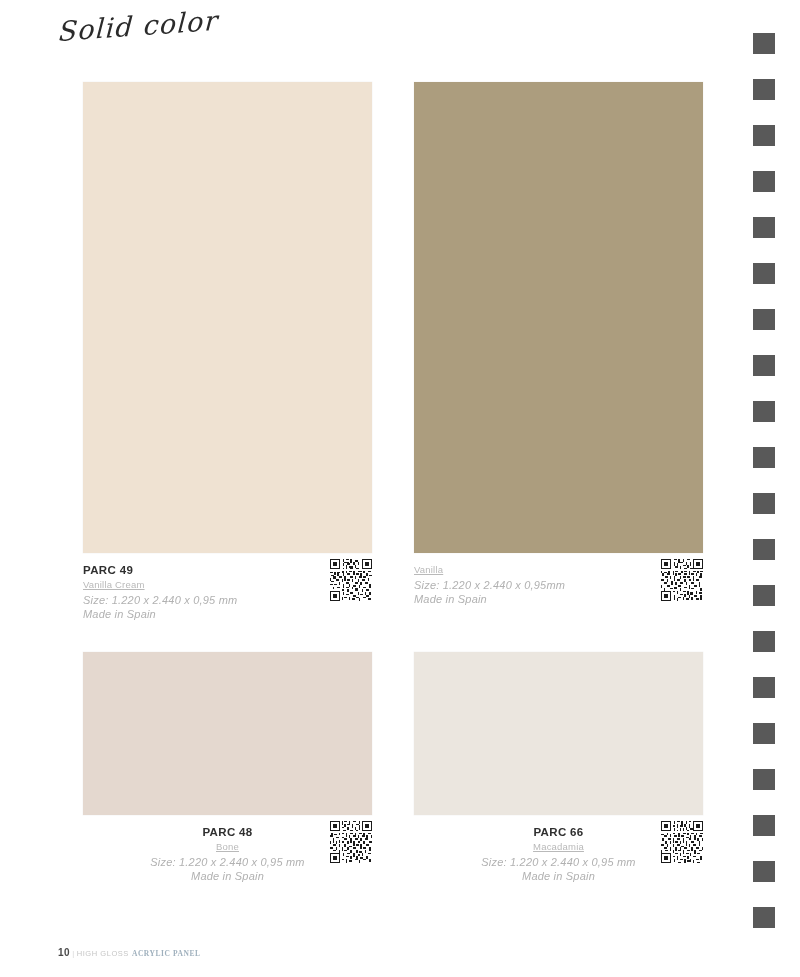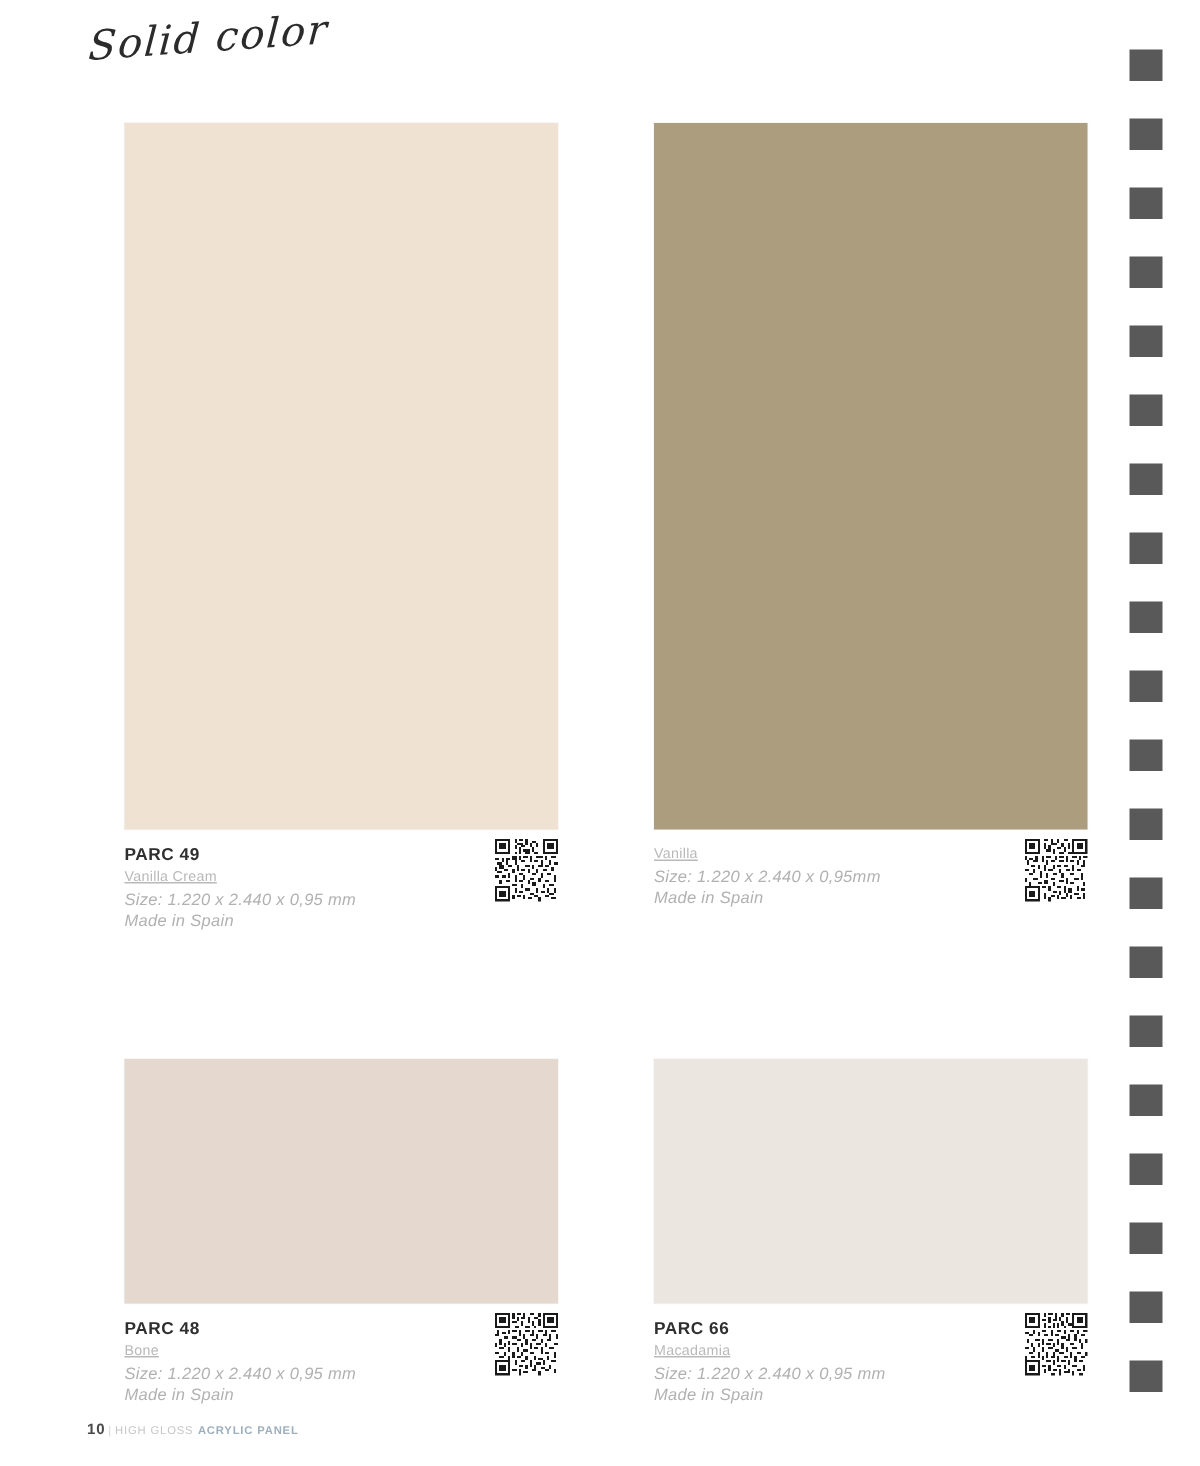--- a/index.html
+++ b/index.html
@@ -35,25 +35,26 @@
   
   .swatch-grid {
     position: absolute;
     left: 62px;
     top: 82px;
     width: 619px;
   }
 
   .swatch-row {
     display: flex;
-    gap: 64px;
+    gap: 42px;
     padding-left: 21px;
   }
   .swatch-row.row-2 {
-    margin-top: 81px;
+    margin-top: 27px;
+    text-align: center;
   }
 
   .swatch-card {
     width: 289px;
     position: relative;
   }
 
   .swatch-chip {
     width: 289px;
     display: block;
@@ -139,20 +140,21 @@
     padding: 0 2px;
   }
   .footer-category {
     color: #c6c6c6;
     font-weight: 400;
   }
   .footer-product {
     color: #9fb0bd;
     font-weight: 700;
     padding-left: 3px;
+    font-family: Liberation Serif, serif;
   }
 </style>
 </head>
 <body>
 
 <div class="page-title">Solid color</div>
 
 <div class="swatch-grid">
 
   <div class="swatch-row row-1">

